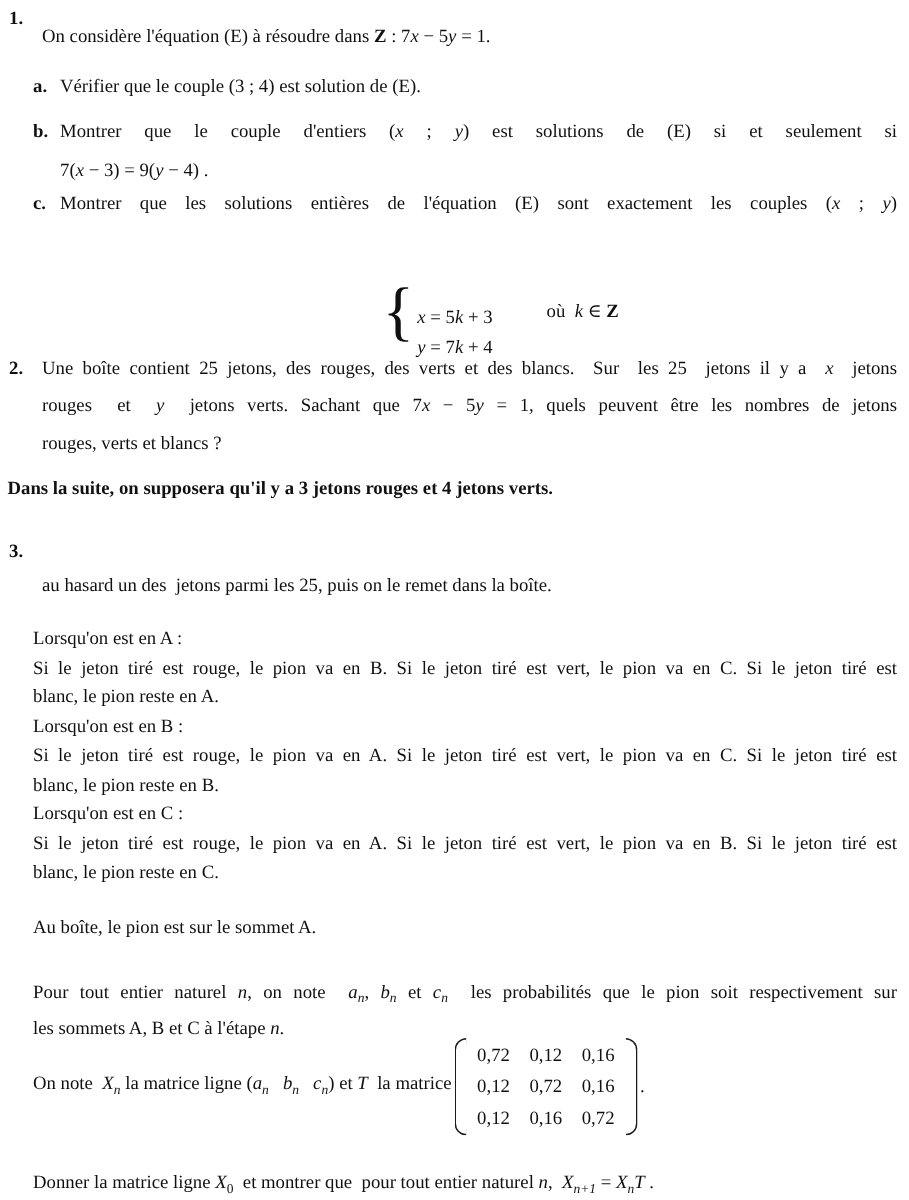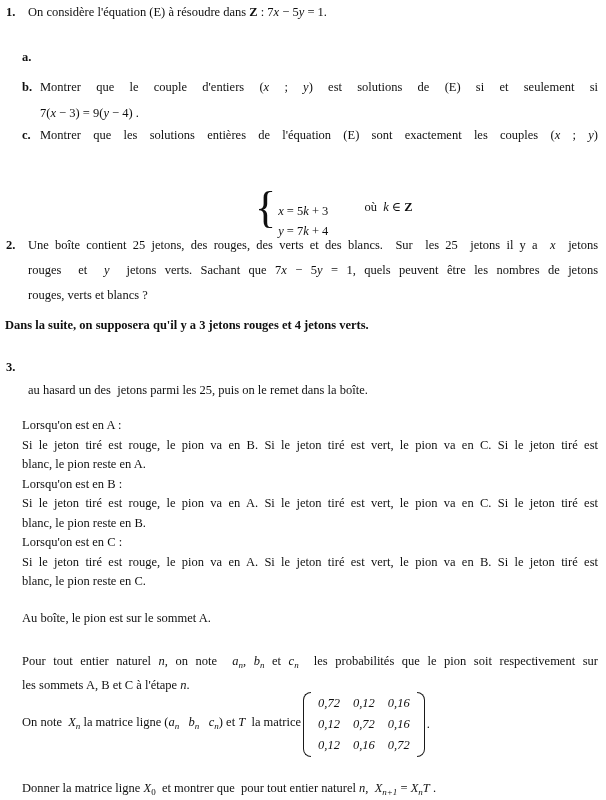--- a/index.html
+++ b/index.html
@@ -21,35 +21,36 @@
   .seg-b{font-weight:bold;}
   .seg-sub{font-size:9px;vertical-align:-3px;}
   .seg-isub{font-size:9px;vertical-align:-3px;font-style:italic;}
   
   .sys{display:flex;align-items:center;}
   .brace{font-size:44px;line-height:44px;font-weight:400;margin-right:2px;}
   .eqs{display:flex;flex-direction:column;gap:5px;margin-top:28px;}
   .where{margin-left:36px;}
   
   .mrow{display:flex;align-items:center;}
-  .matrix{display:inline-flex;align-items:stretch;margin:0 2px;font-style:italic;}
+  .matrix{display:inline-flex;align-items:stretch;margin:0 2px;}
   .mparen{width:7px;}
   .mpl{border:1.4px solid #1a1a1a;border-right:none;border-radius:9px 0 0 9px;}
   .mpr{border:1.4px solid #1a1a1a;border-left:none;border-radius:0 9px 9px 0;}
   .mgrid{display:grid;grid-template-columns:repeat(3,auto);column-gap:13px;row-gap:6px;padding:4px 7px;}
 </style>
 </head>
 <body>
 
 <div class="page">
 
   <div class="abs num" style="top:5px">1.</div>
-  <div class="abs ind1" style="top:5px"><span>On considère l'équation (E) à résoudre dans </span><span class="seg-b">Z</span><span> : 7</span><span class="seg-i">x</span><span> − 5</span><span class="seg-i">y</span><span> = 1.</span></div>
+  <div class="abs ind1" style="top:17px"><span>On considère l'équation (E) à résoudre dans </span><span class="seg-b">Z</span><span> : 7</span><span class="seg-i">x</span><span> − 5</span><span class="seg-i">y</span><span> = 1.</span></div>
 
   <div class="abs sublabel" style="top:50px">a.</div>
+  <div class="abs ind2" style="top:50px">Vérifier que le couple (3 ; 4) est solution de (E).</div>
 
   <div class="abs sublabel" style="top:80px">b.</div>
   <div class="abs ind2 just" style="top:80px"><span>Montrer que le couple d'entiers (</span><span class="seg-i">x</span><span> ; </span><span class="seg-i">y</span><span>) est solutions de (E) si et seulement si</span></div>
   <div class="abs ind2" style="top:106px"><span>7(</span><span class="seg-i">x</span><span> − 3) = 9(</span><span class="seg-i">y</span><span> − 4) .</span></div>
 
   <div class="abs sublabel" style="top:128px">c.</div>
   <div class="abs ind2 just" style="top:128px"><span>Montrer que les solutions entières de l'équation (E) sont exactement les couples (</span><span class="seg-i">x</span><span> ; </span><span class="seg-i">y</span><span>)</span></div>
 
   <div class="abs" style="top:176px;left:255px">
     <div class="sys">

